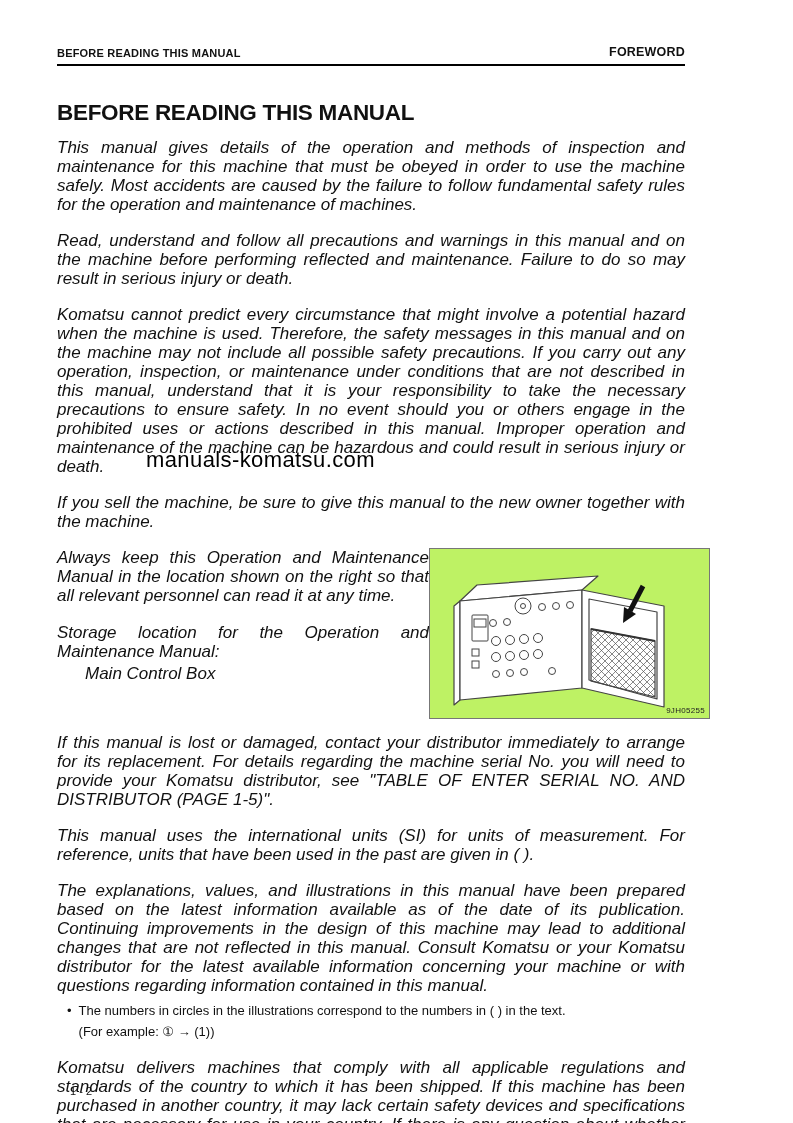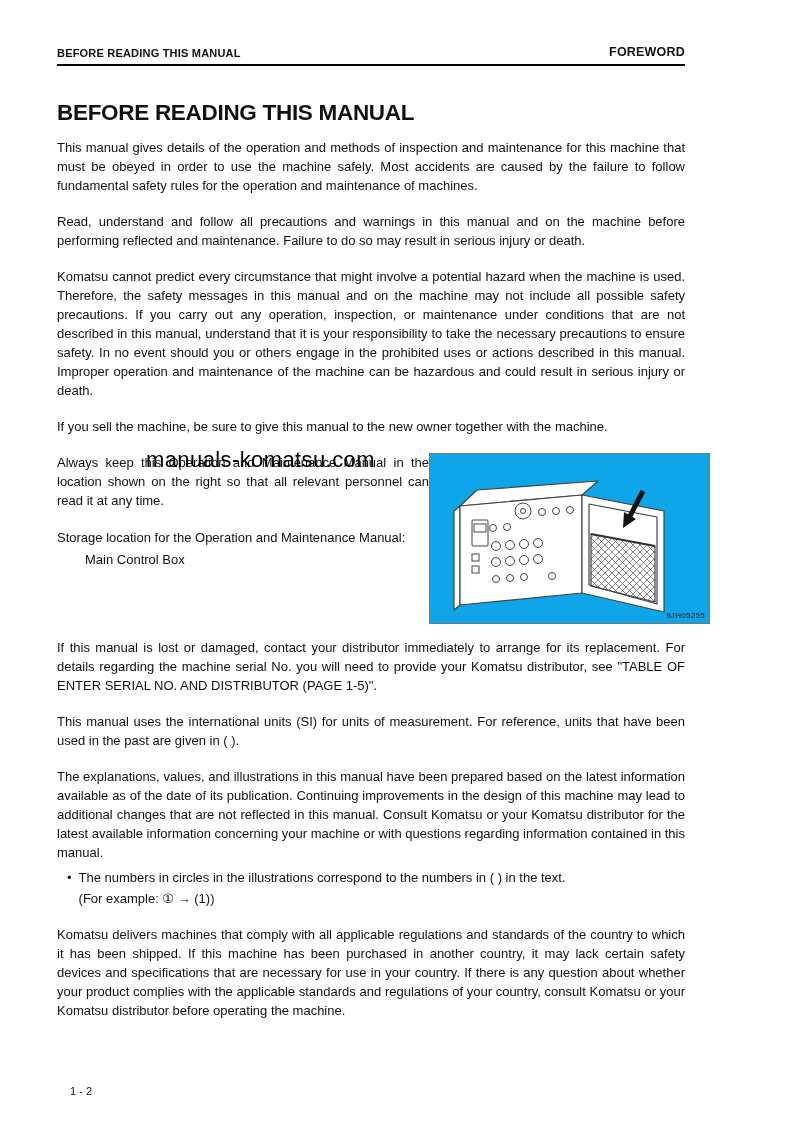--- a/index.html
+++ b/index.html
@@ -27,41 +27,42 @@
     padding-bottom: 5px;
   }
   .running-header .hdr-right { font-size: 12.5px; }
   h1.doc-title {
     font-size: 22.5px;
     font-weight: bold;
     letter-spacing: -0.3px;
     margin: 34px 0 12px 0;
   }
   p.body-text {
-    font-size: 13px;
+    font-size: 17px;
     line-height: 19px;
     text-align: justify;
     margin: 0 0 17px 0;
+    font-style: italic;
   }
   .figure-row {
     display: flex;
     margin: 0 0 14px 0;
   }
   .left-col { width: 372px; flex: 0 0 372px; }
   .left-col p.body-text { margin-bottom: 0; }
   .storage-label { margin-top: 18px !important; margin-bottom: 3px !important; }
   .storage-value { margin-left: 28px !important; text-align: left !important; }
   figure.control-box-figure {
     flex: 0 0 281px;
     width: 281px;
     height: 171px;
     margin: 0;
     border: 1px solid #777;
     position: relative;
-    background: #0ea5e9;
+    background: #bef264;
   }
   figure.control-box-figure svg { display: block; }
   .fig-code {
     position: absolute;
     right: 4px;
     bottom: 3px;
     font-size: 8px;
     letter-spacing: 0.3px;
     color: #222;
   }

